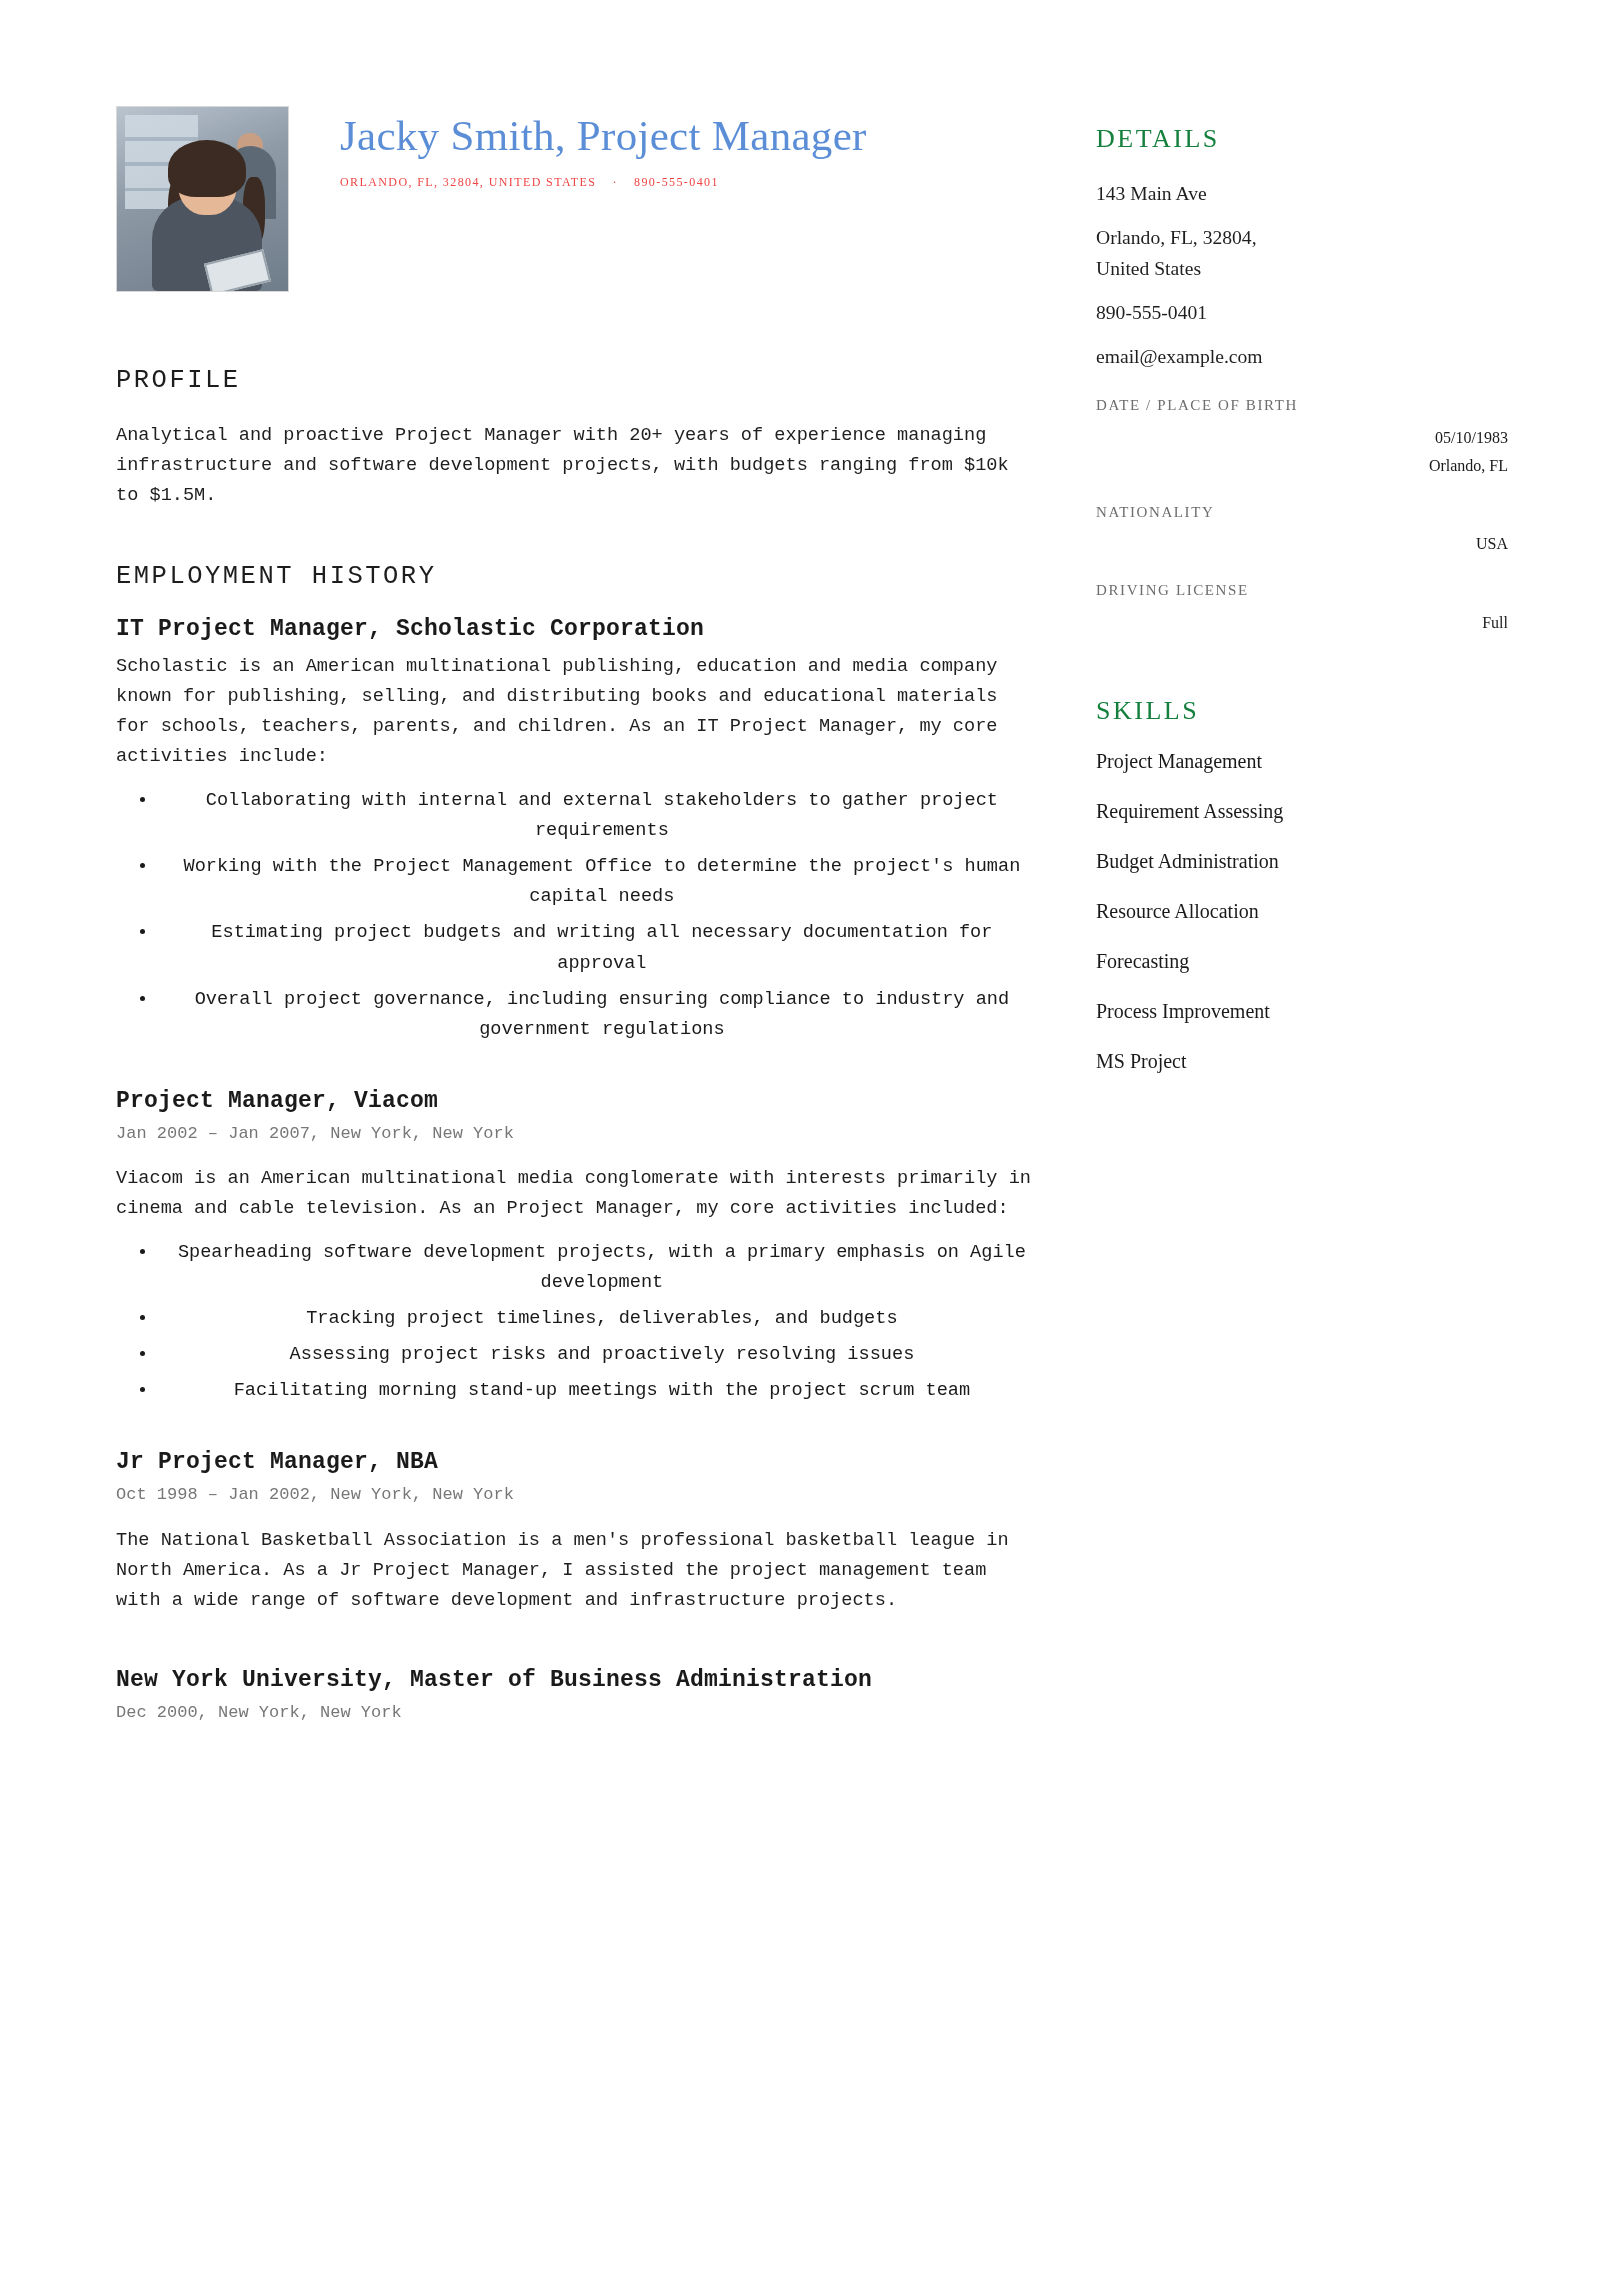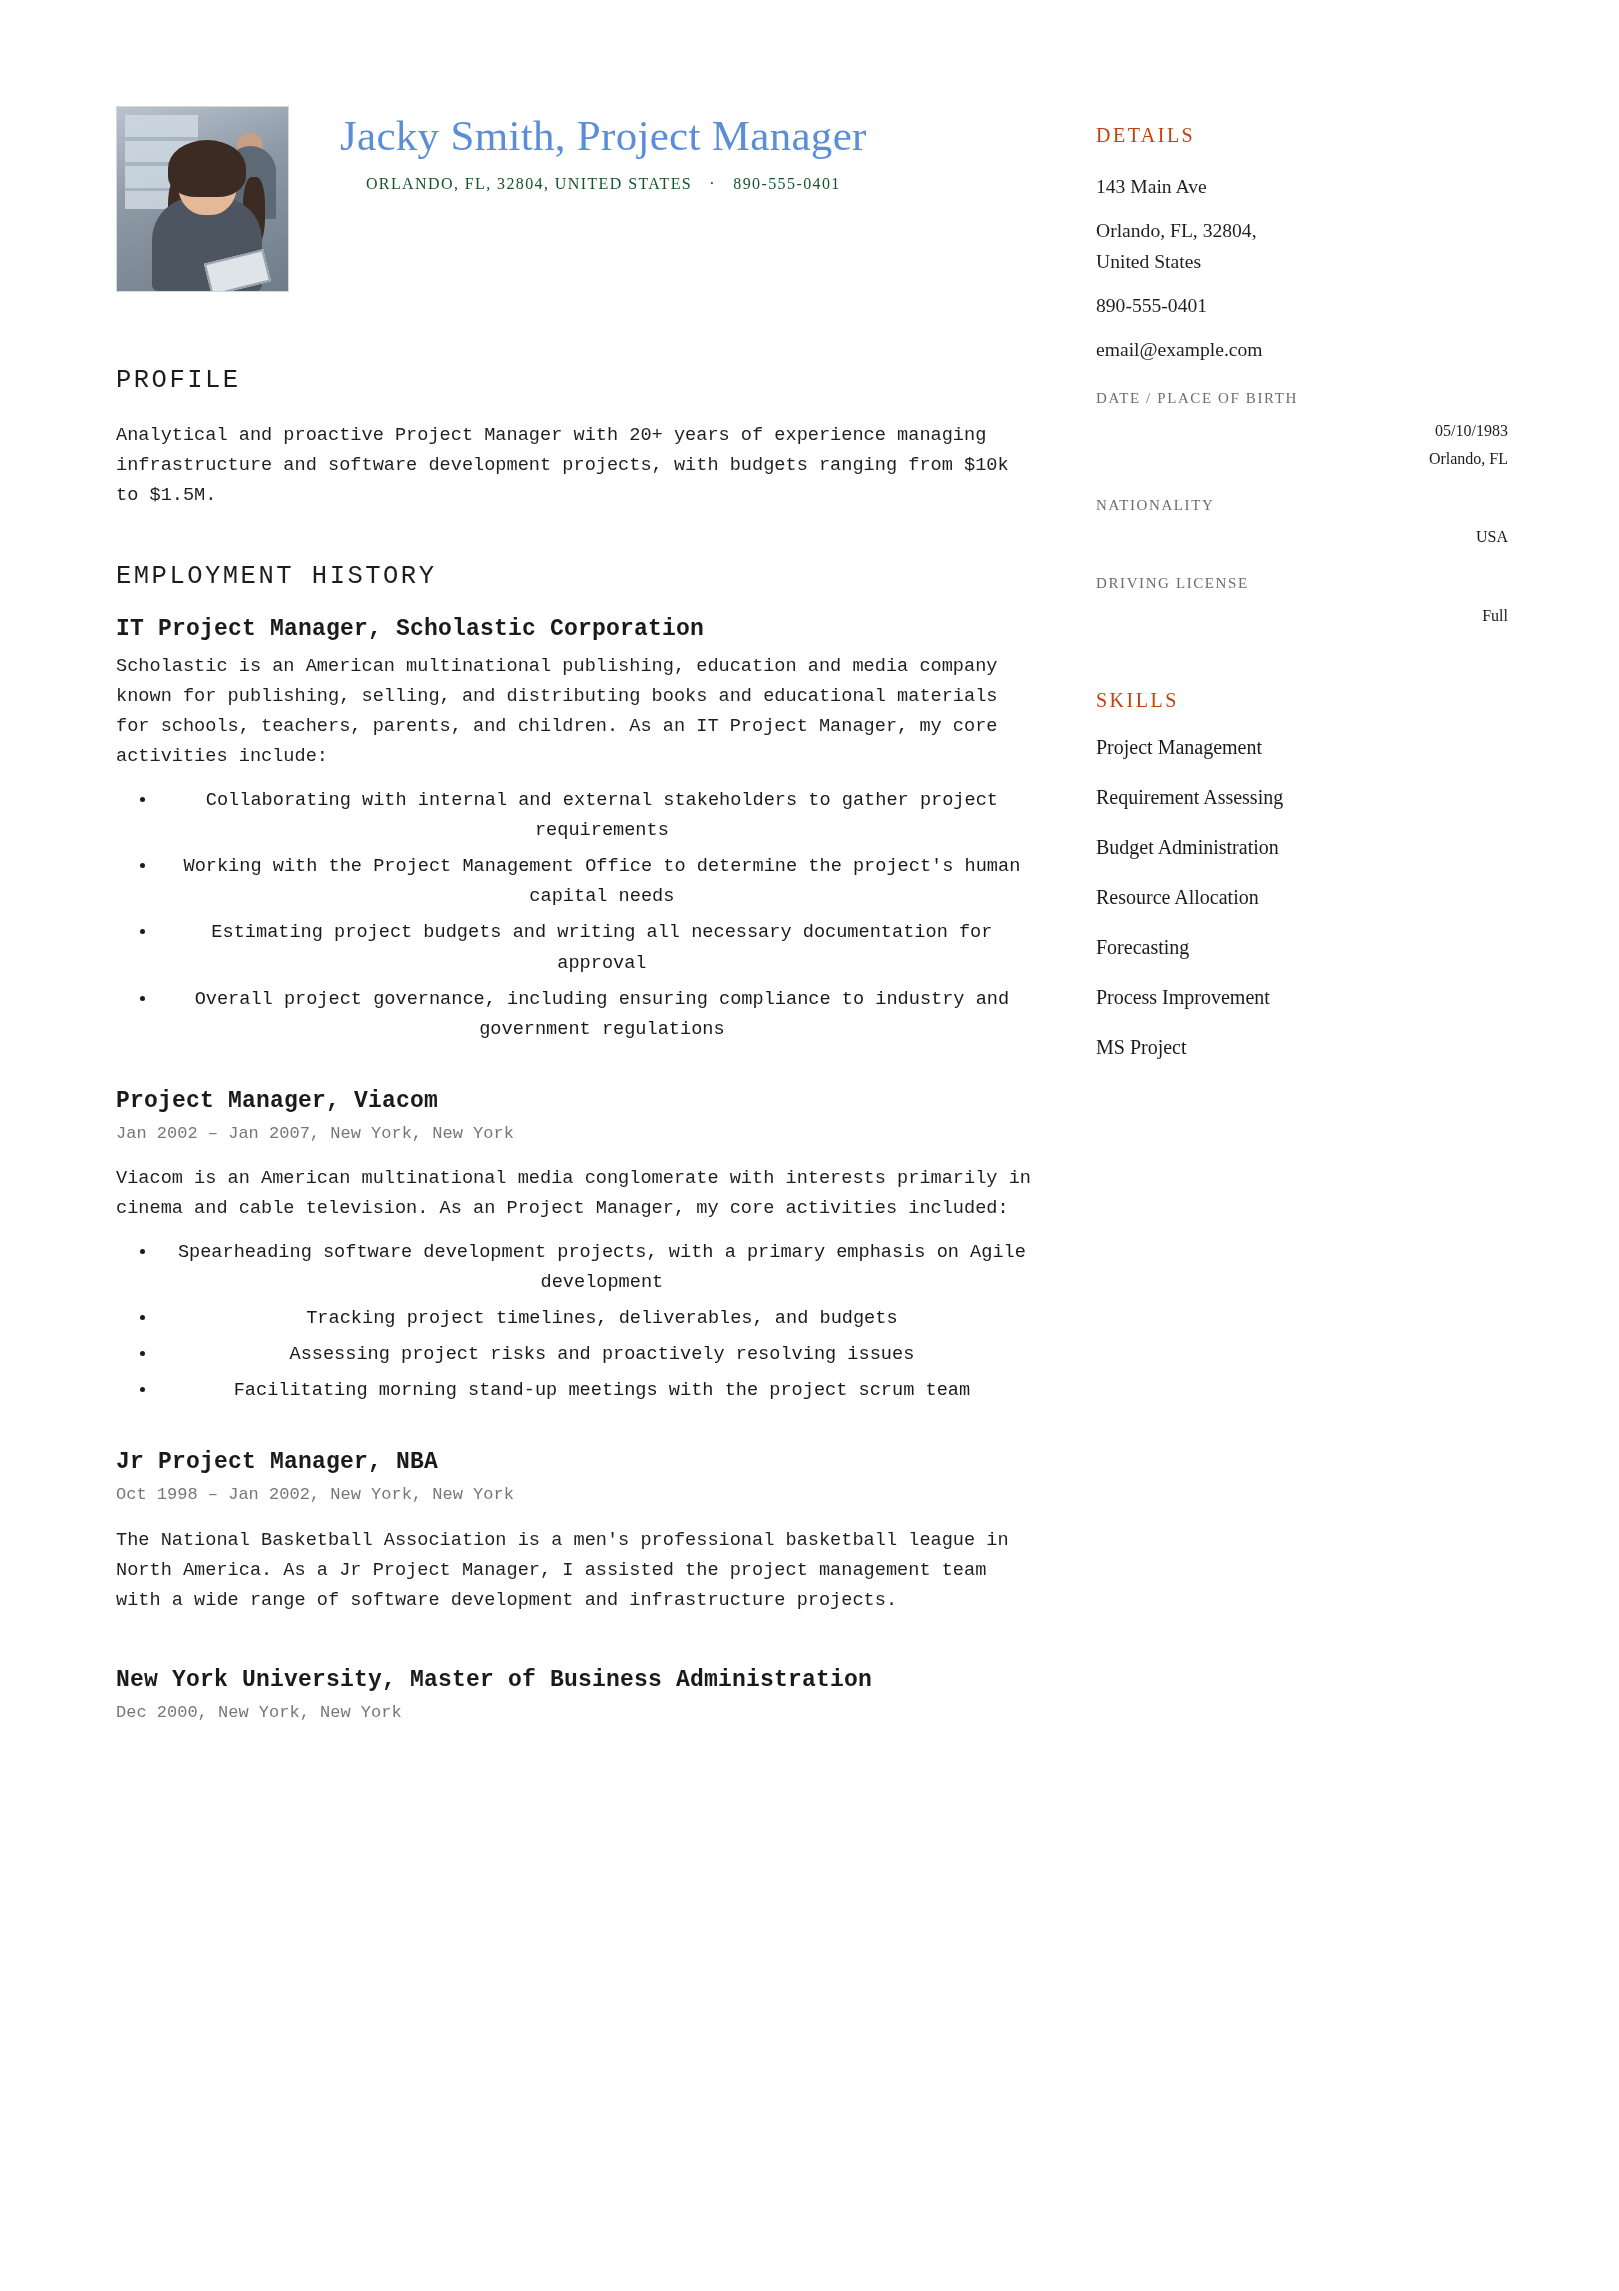--- a/index.html
+++ b/index.html
@@ -122,24 +122,23 @@
   }
   .name {
     font-size: 43px;
     color: #5b8ed6;
     letter-spacing: 0.3px;
     line-height: 1.1;
     margin: 0 0 15.7px 0;
     font-weight: 400;
   }
   .contact-line {
-    font-size: 16px;
+    font-size: 12px;
     letter-spacing: 1.4px;
-    color: #14532d;
-    text-align: center;
+    color: #ef4444;
   }
   .contact-line .dot { padding: 0 11.8px; }
 
   
   h2.section {
     font-size: 25.5px;
     font-weight: 400;
     letter-spacing: 2.5px;
     color: #1d1d1d;
     margin: 0 0 25.5px 0;
@@ -173,24 +172,24 @@
     font-size: 18.6px;
     line-height: 1.62;
     margin-bottom: 5.9px;
     padding-left: 9.8px;
   }
   .job-entry { margin-bottom: 43px; }
   .job-entry:last-child { margin-bottom: 0; }
 
   
   .side-head {
-    font-size: 20px;
+    font-size: 26px;
     font-weight: 400;
     letter-spacing: 2.5px;
-    color: #c2410c;
+    color: #15803d;
     margin: 0 0 25.5px 0;
   }
   .side-line {
     font-size: 19.6px;
     line-height: 1.55;
     margin-bottom: 13.7px;
     color: #1f1f1f;
   }
   .side-sub {
     font-size: 15px;

